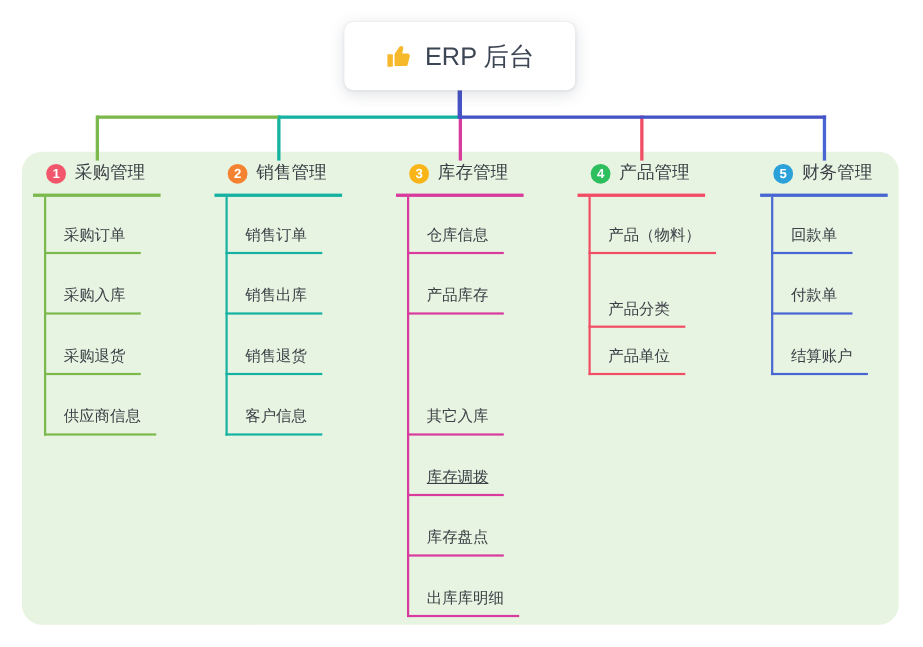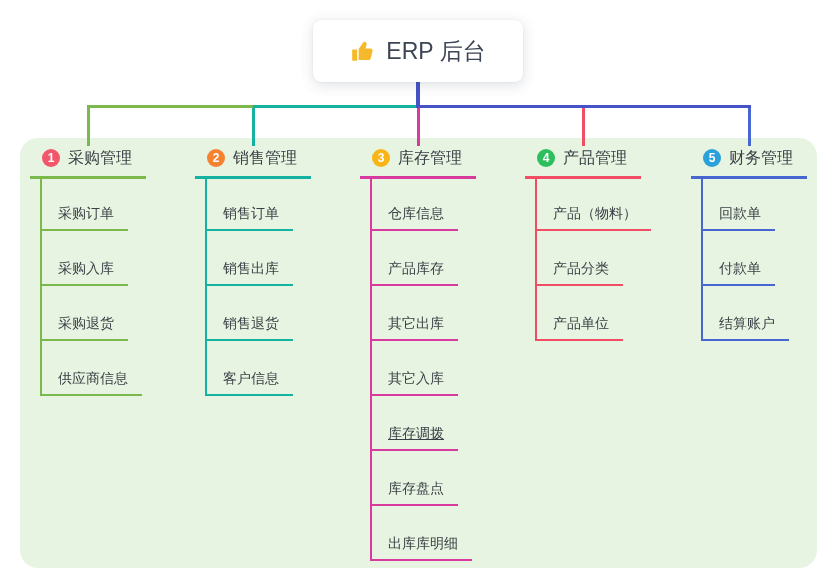--- a/index.html
+++ b/index.html
@@ -69,33 +69,32 @@
     <div class="child" style="left: 205px; top: 313px; border-bottom: 2px solid rgb(21, 178, 162);">销售退货</div>
     <div class="child" style="left: 205px; top: 368px; border-bottom: 2px solid rgb(21, 178, 162);">客户信息</div>
     <div class="branch-header" style="left: 360px; top: 146px; border-bottom: 3px solid rgb(216, 58, 158);">
       <span class="badge" style="background: rgb(249, 181, 23);">3</span>
       <span>库存管理</span>
     </div>
     <div class="line" style="left: 416.5px; top: 105px; width: 3px; height: 41px; background: rgb(216, 58, 158);"></div>
     <div class="line" style="left: 370px; top: 179px; width: 2px; height: 382px; background: rgb(216, 58, 158);"></div>
     <div class="child" style="left: 370px; top: 258px; border-bottom: 2px solid rgb(216, 58, 158);">产品库存</div>
     <div class="child" style="left: 370px; top: 203px; border-bottom: 2px solid rgb(216, 58, 158);">仓库信息</div>
-    <div class="child" style="left: 370px; top: 313px; border-bottom: 2px solid rgb(216, 58, 158);">其它出库</div>
     <div class="child" style="left: 370px; top: 368px; border-bottom: 2px solid rgb(216, 58, 158);">其它入库</div>
     <div class="child" style="left: 370px; top: 423px; border-bottom: 2px solid rgb(216, 58, 158); text-decoration: underline;">库存调拨</div>
     <div class="child" style="left: 370px; top: 478px; border-bottom: 2px solid rgb(216, 58, 158);">库存盘点</div>
     <div class="child" style="left: 370px; top: 533px; border-bottom: 2px solid rgb(216, 58, 158);">出库库明细</div>
     <div class="branch-header" style="left: 525px; top: 146px; border-bottom: 3px solid rgb(241, 77, 100);">
       <span class="badge" style="background: rgb(45, 191, 94);">4</span>
       <span>产品管理</span>
     </div>
     <div class="line" style="left: 581.5px; top: 105px; width: 3px; height: 41px; background: rgb(241, 77, 100);"></div>
     <div class="line" style="left: 535px; top: 179px; width: 2px; height: 162px; background: rgb(241, 77, 100);"></div>
     <div class="child" style="left: 535px; top: 203px; border-bottom: 2px solid rgb(241, 77, 100);">产品（物料）</div>
-    <div class="child" style="left: 535px; top: 258px; border-bottom: 2px solid rgb(241, 77, 100);">产品分类</div>
+    <div class="child" style="left: 535px; top: 270px; border-bottom: 2px solid rgb(241, 77, 100);">产品分类</div>
     <div class="child" style="left: 535px; top: 313px; border-bottom: 2px solid rgb(241, 77, 100);">产品单位</div>
     <div class="branch-header" style="left: 691px; top: 146px; border-bottom: 3px solid rgb(72, 102, 209);">
       <span class="badge" style="background: rgb(43, 161, 218);">5</span>
       <span>财务管理</span>
     </div>
     <div class="line" style="left: 747.5px; top: 105px; width: 3px; height: 41px; background: rgb(72, 102, 209);"></div>
     <div class="line" style="left: 701px; top: 179px; width: 2px; height: 162px; background: rgb(72, 102, 209);"></div>
     <div class="child" style="left: 701px; top: 203px; border-bottom: 2px solid rgb(72, 102, 209);">回款单</div>
     <div class="child" style="left: 701px; top: 258px; border-bottom: 2px solid rgb(72, 102, 209);">付款单</div>
     <div class="child" style="left: 701px; top: 313px; border-bottom: 2px solid rgb(72, 102, 209);">结算账户</div>

